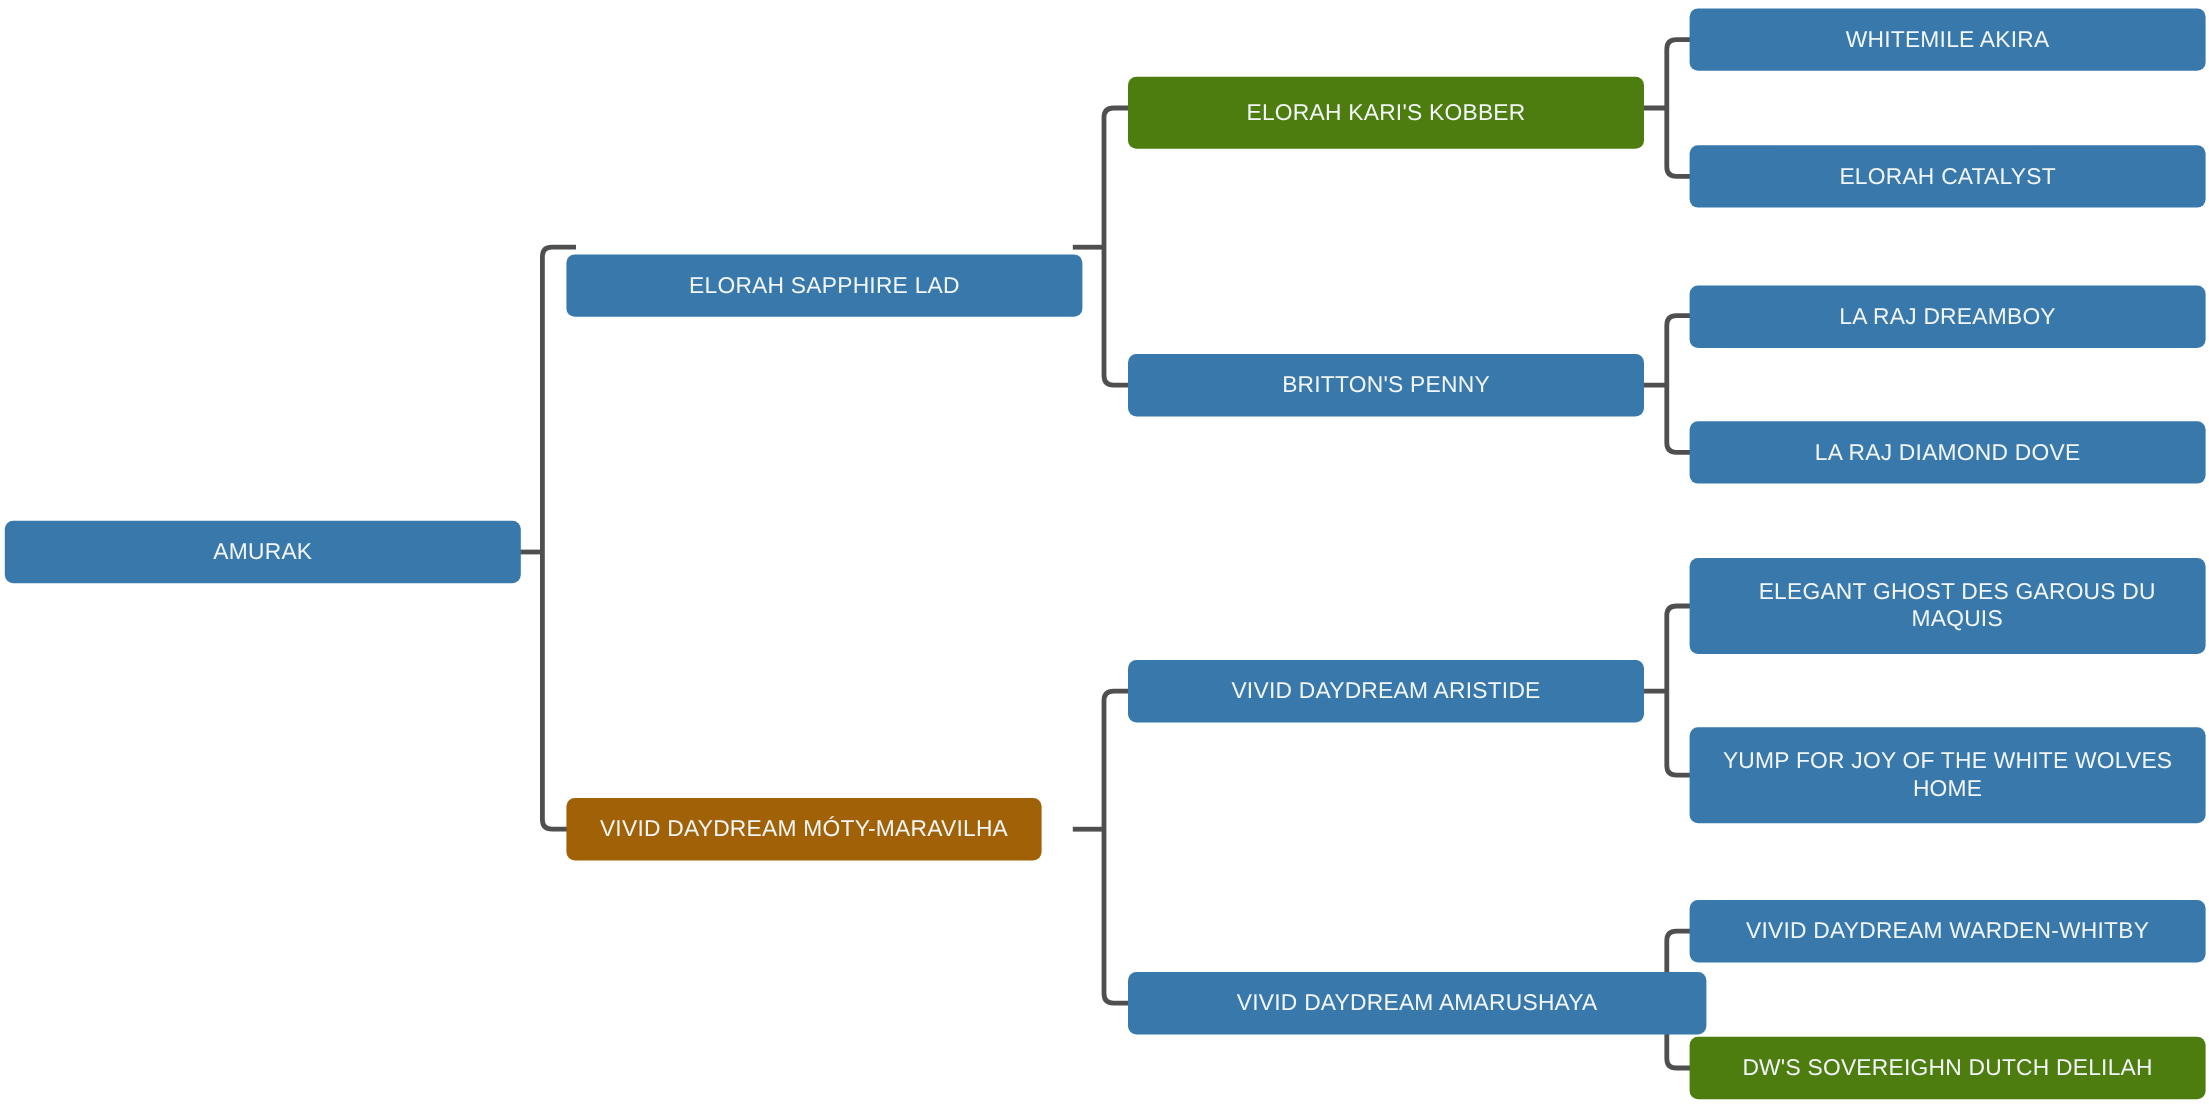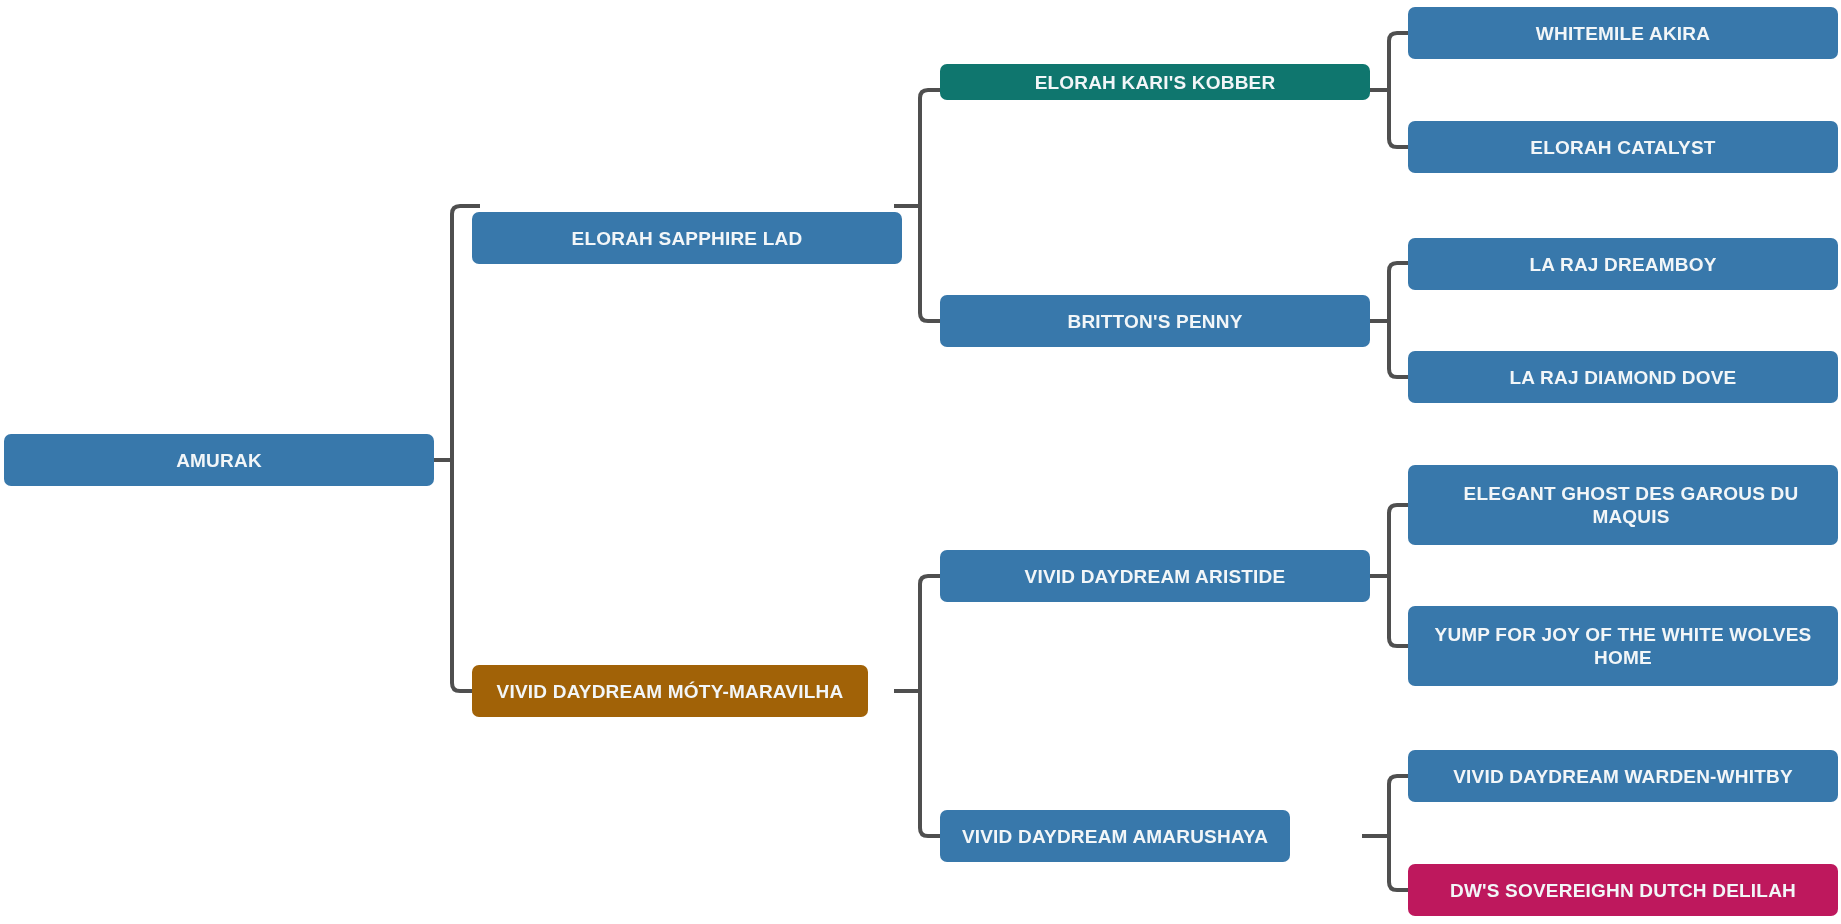--- a/index.html
+++ b/index.html
@@ -27,21 +27,21 @@
     z-index: 2;
     box-sizing: border-box;
     display: flex;
     align-items: center;
     justify-content: center;
     text-align: center;
     border-radius: 7px;
     padding: 4px 12px;
     cursor: pointer;
     font-size: 19px;
-    font-weight: 700;
+    font-weight: 400;
     line-height: 23px;
     letter-spacing: 0.2px;
   }
 </style>
 </head>
 <body>
 
 <div id="canvas" style="background: rgb(255, 255, 255);">
   <svg id="connector-layer" width="1841" height="924">
       <path d="M 426 460 H 452" fill="none" stroke="#4f4f4f" stroke-width="4" stroke-linejoin="round"></path>
@@ -61,30 +61,30 @@
     </svg>
 <div class="node" style="left: 4px; top: 434px; width: 430px; height: 52px; background: rgb(56, 120, 171); color: rgb(242, 246, 248);">
       <span>AMURAK</span>
     </div>
     <div class="node" style="left: 472px; top: 180px; width: 430px; height: 52px; background: rgb(56, 120, 171); color: rgb(242, 246, 248); margin-top: 32px;">
       <span>ELORAH SAPPHIRE LAD</span>
     </div>
     <div class="node" style="left: 472px; top: 665px; width: 396px; height: 52px; background: #a16207; color: rgb(242, 246, 248);">
       <span>VIVID DAYDREAM MÓTY-MARAVILHA</span>
     </div>
-    <div class="node" style="left: 940px; top: 64px; width: 430px; height: 36px; background: #0f766e; color: rgb(242, 246, 248);">
+    <div class="node" style="left: 940px; top: 64px; width: 430px; height: 60px; background: #4d7c0f; color: rgb(242, 246, 248);">
       <span>ELORAH KARI'S KOBBER</span>
     </div>
     <div class="node" style="left: 940px; top: 295px; width: 430px; height: 52px; background: rgb(56, 120, 171); color: rgb(242, 246, 248); align-items: center;">
       <span>BRITTON'S PENNY</span>
     </div>
     <div class="node" style="left: 940px; top: 550px; width: 430px; height: 52px; background: rgb(56, 120, 171); color: rgb(242, 246, 248);">
       <span>VIVID DAYDREAM ARISTIDE</span>
     </div>
-    <div class="node" style="left: 940px; top: 810px; width: 350px; height: 52px; background: rgb(56, 120, 171); color: rgb(242, 246, 248);">
+    <div class="node" style="left: 940px; top: 810px; width: 482px; height: 52px; background: rgb(56, 120, 171); color: rgb(242, 246, 248);">
       <span>VIVID DAYDREAM AMARUSHAYA</span>
     </div>
     <div class="node" style="left: 1408px; top: 7px; width: 430px; height: 52px; background: rgb(56, 120, 171); color: rgb(242, 246, 248);">
       <span>WHITEMILE AKIRA</span>
     </div>
     <div class="node" style="left: 1408px; top: 121px; width: 430px; height: 52px; background: rgb(56, 120, 171); color: rgb(242, 246, 248);">
       <span>ELORAH CATALYST</span>
     </div>
     <div class="node" style="left: 1408px; top: 238px; width: 430px; height: 52px; background: rgb(56, 120, 171); color: rgb(242, 246, 248);">
       <span>LA RAJ DREAMBOY</span>
@@ -94,16 +94,16 @@
     </div>
     <div class="node" style="left: 1408px; top: 465px; width: 430px; height: 80px; background: rgb(56, 120, 171); color: rgb(242, 246, 248); padding-left: 28px;">
       <span>ELEGANT GHOST DES GAROUS DU MAQUIS</span>
     </div>
     <div class="node" style="left: 1408px; top: 606px; width: 430px; height: 80px; background: rgb(56, 120, 171); color: rgb(242, 246, 248);">
       <span>YUMP FOR JOY OF THE WHITE WOLVES HOME</span>
     </div>
     <div class="node" style="left: 1408px; top: 750px; width: 430px; height: 52px; background: rgb(56, 120, 171); color: rgb(242, 246, 248);">
       <span>VIVID DAYDREAM WARDEN-WHITBY</span>
     </div>
-    <div class="node" style="left: 1408px; top: 864px; width: 430px; height: 52px; background: #be185d; color: rgb(242, 246, 248);">
+    <div class="node" style="left: 1408px; top: 864px; width: 430px; height: 52px; background: #4d7c0f; color: rgb(242, 246, 248);">
       <span>DW'S SOVEREIGHN DUTCH DELILAH</span>
     </div>
   </div>
 
 </body></html>

